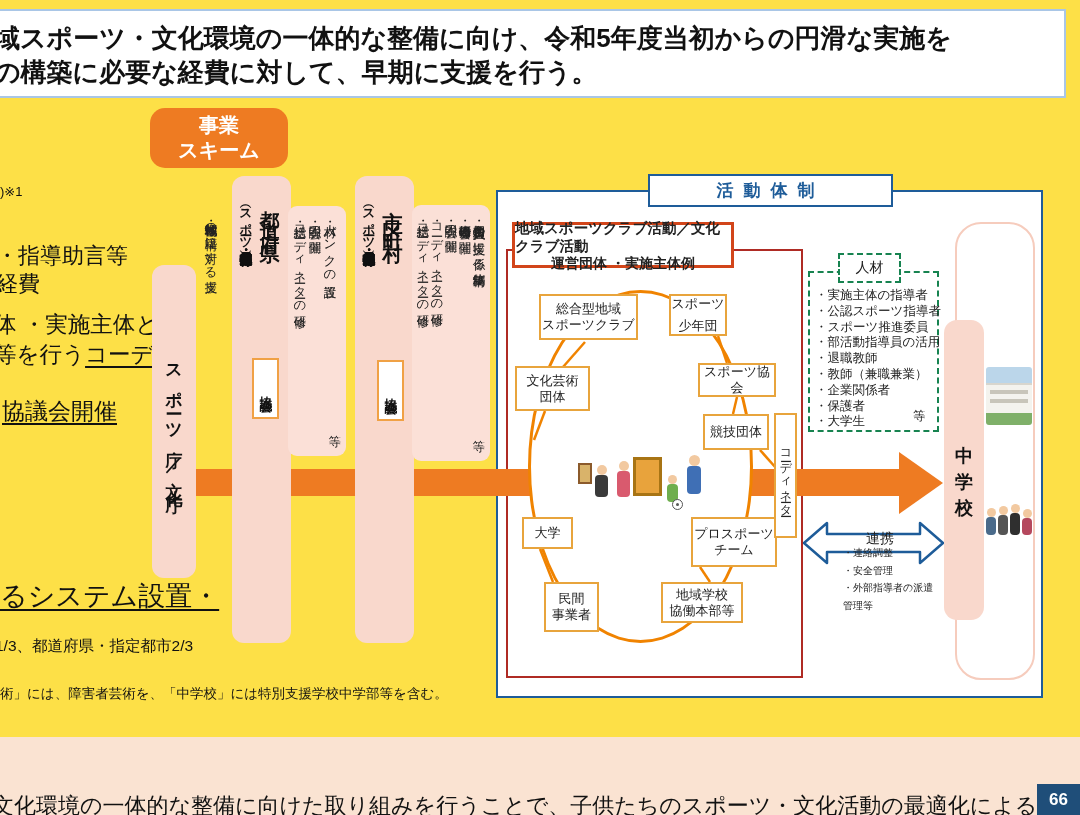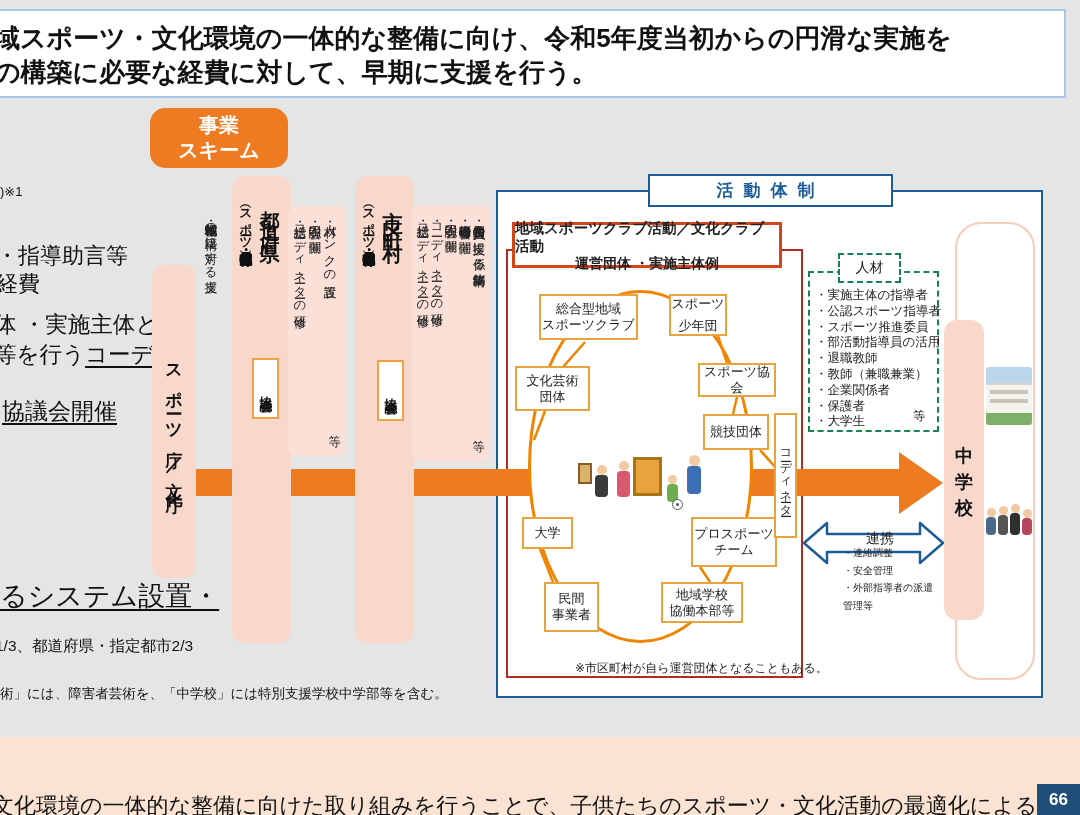--- a/index.html
+++ b/index.html
@@ -1,16 +1,16 @@
 <!DOCTYPE html>
 <html><head>
 <meta charset="utf-8">
 <style>
   html,body{margin:0;padding:0;background:#fff;}
-  .stage{position:relative;width:1080px;height:815px;overflow:hidden;background:#e5e5e5;
+  .stage{position:relative;width:1080px;height:815px;overflow:hidden;background:#fde047;
          font-family:"Liberation Sans","DejaVu Sans",sans-serif;color:#1a1a1a;}
   .abs{position:absolute;}
 
   
   .top-box{left:-30px;top:9px;width:1096px;height:89px;border:2px solid #A9C6E6;background:#fff;z-index:1;box-sizing:border-box;}
   .top-line{position:absolute;left:22px;white-space:nowrap;font-size:26px;font-weight:bold;color:#111;}
   .top-line.l1{top:10px;}
   .top-line.l2{top:44px;}
 
   
@@ -38,21 +38,21 @@
            display:flex;align-items:center;justify-content:center;box-sizing:border-box;}
   .council span{writing-mode:vertical-rl;font-size:12.5px;font-weight:bold;letter-spacing:2px;color:#111;}
   .bullets{background:#FBE0D7;border-radius:9px;z-index:6;writing-mode:vertical-lr;padding-top:9px;padding-left:4px;box-sizing:border-box;}
   .bullets .it{font-size:12.5px;line-height:15px;letter-spacing:0.5px;color:#222;}
   .bullets .etc{position:absolute;right:5px;bottom:5px;writing-mode:horizontal-tb;font-size:12.5px;color:#222;}
 
   
   .activity-box{left:496px;top:190px;width:547px;height:508px;border:2.5px solid #1E5C99;background:#fff;z-index:2;box-sizing:border-box;}
   .activity-label{left:648px;top:174px;width:245px;height:33px;background:#fff;border:2.5px solid #1E5C99;z-index:7;box-sizing:border-box;
                   display:flex;align-items:center;justify-content:center;color:#1E5C99;font-weight:bold;font-size:17px;letter-spacing:6px;}
-  .red-header{left:512px;top:222px;width:270px;height:46px;background:#fff;border:3px solid #D2451A;z-index:7;box-sizing:border-box;
+  .red-header{left:512px;top:222px;width:222px;height:46px;background:#fff;border:3px solid #D2451A;z-index:7;box-sizing:border-box;
               display:flex;flex-direction:column;align-items:center;justify-content:center;font-weight:bold;color:#222;}
   .red-header .h1{font-size:14.5px;line-height:18px;}
   .red-header .h2{font-size:14px;line-height:17px;}
   .darkred-box{left:506px;top:249px;width:297px;height:429px;border:2.5px solid #AF2B24;z-index:3;box-sizing:border-box;background:transparent;}
   .ellipse{left:528px;top:290px;width:225px;height:353px;border:3.5px solid #F08300;border-radius:50%;background:#fff;z-index:5;box-sizing:border-box;}
   .connectors{left:496px;top:190px;z-index:6;pointer-events:none;}
 
   .ent{background:#fff;border:2px solid #E8A43C;z-index:7;box-sizing:border-box;
        display:flex;flex-direction:column;align-items:center;justify-content:center;text-align:center;font-size:13px;line-height:16px;color:#222;}
   .coord{left:774px;top:413px;width:23px;height:125px;background:#fff;border:2px solid #E8A43C;z-index:7;box-sizing:border-box;
@@ -204,21 +204,20 @@
     <div class="fig" style="left:92px;top:20px;">
         <div class="head" style="width:9px;height:9px;"></div>
         <div class="body" style="background:#6FAE4E;width:11px;height:18px;"></div>
       </div>
     <div class="fig" style="left:112px;top:0px;">
         <div class="head" style="width:11px;height:11px;"></div>
         <div class="body" style="background:#3F6FB5;width:14px;height:28px;"></div>
       </div>
     <div class="ball"></div>
   </div>
-  <div class="abs activity-note">※市区町村が自ら運営団体となることもある。</div>
 
   <div class="abs jinzai"></div>
   <div class="abs jinzai-title">人材</div>
   <div class="abs jinzai-list">
     <div>・実施主体の指導者</div>
     <div>・公認スポーツ指導者</div>
     <div>・スポーツ推進委員</div>
     <div>・部活動指導員の活用</div>
     <div>・退職教師</div>
     <div>・教師（兼職兼業）</div>

